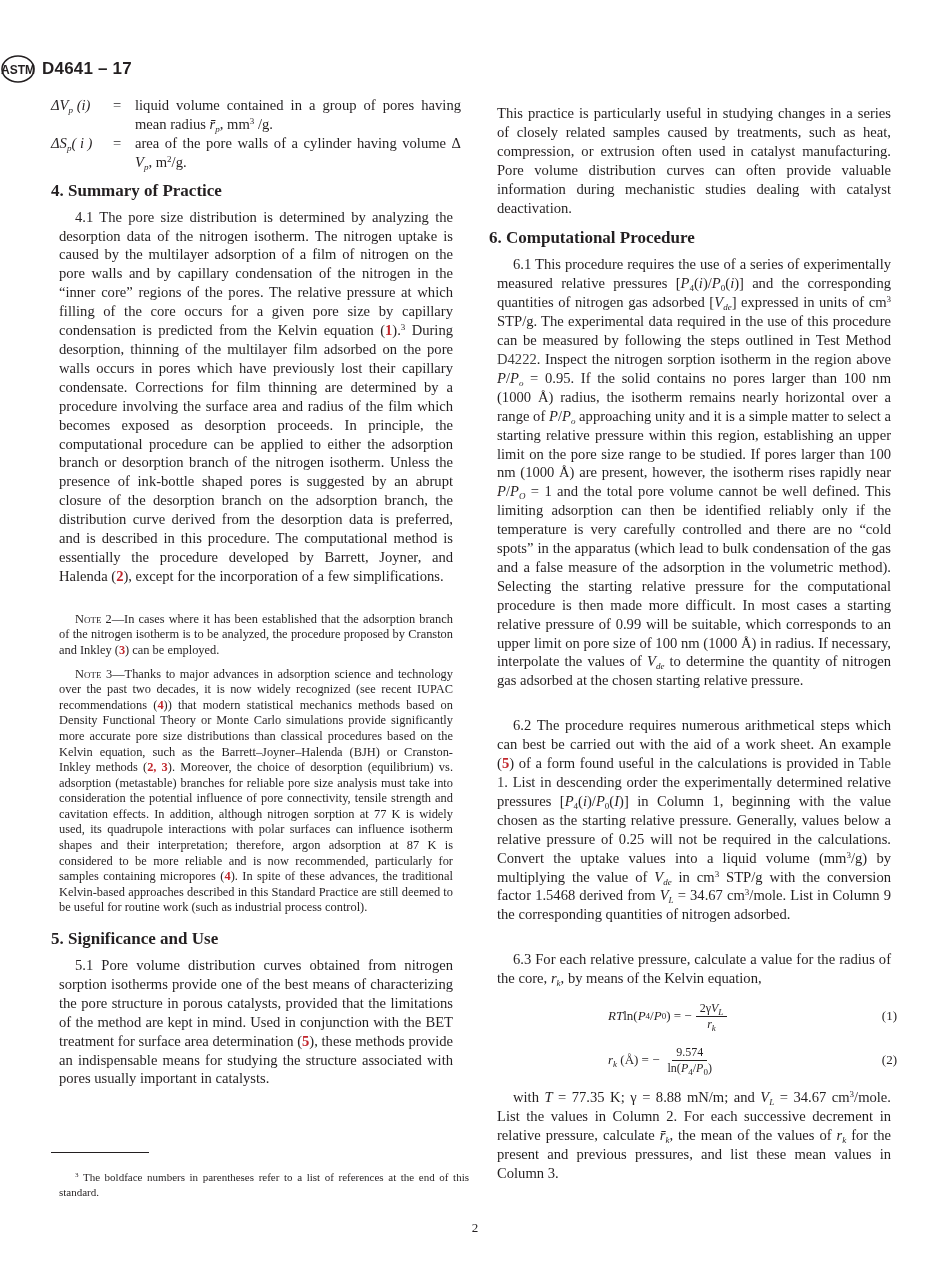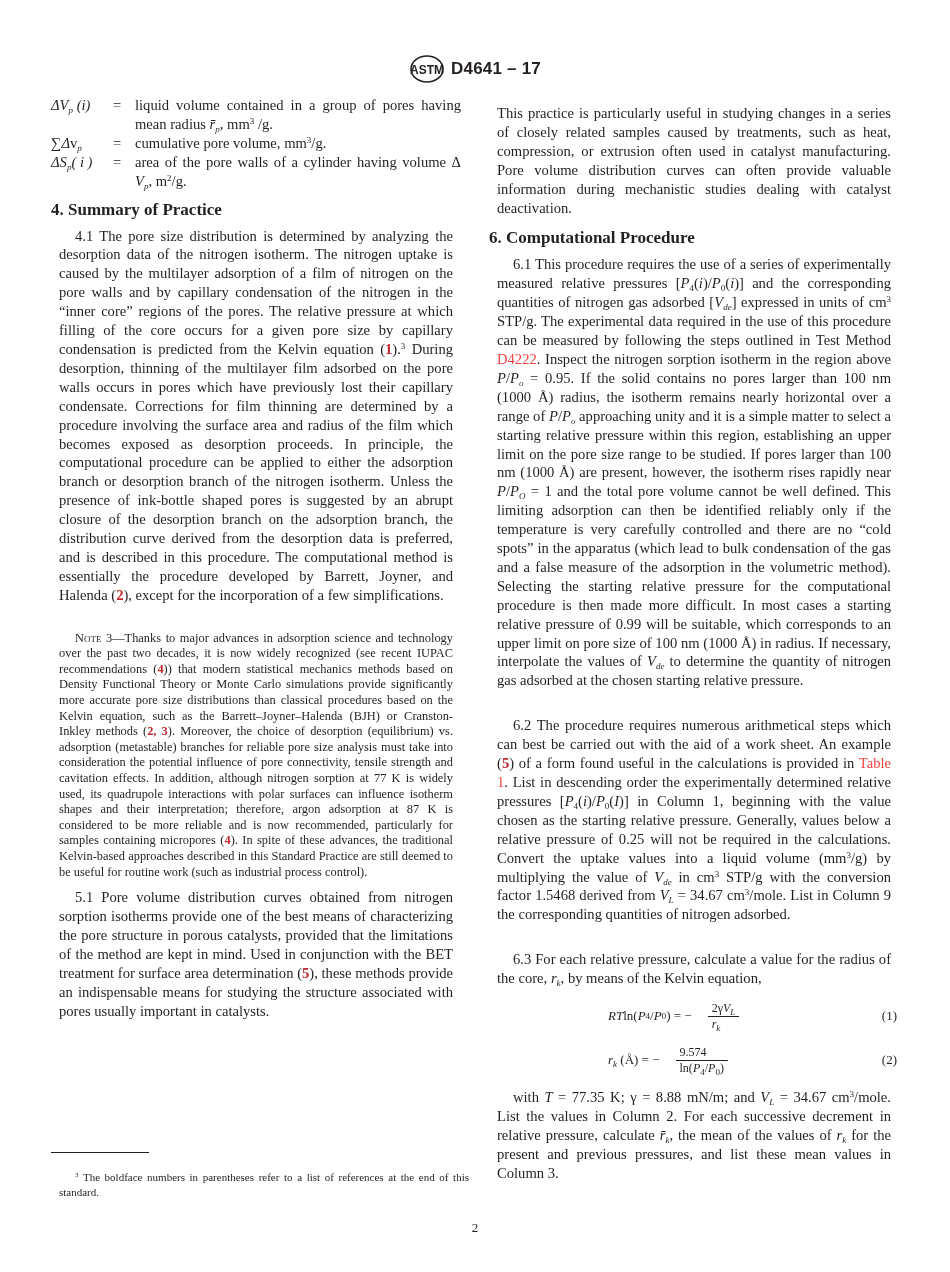--- a/index.html
+++ b/index.html
@@ -3,37 +3,37 @@
 <meta charset="utf-8">
 <style>
   html, body { margin: 0; padding: 0; background: #ffffff; }
   body {
     width: 950px; height: 1272px; position: relative; overflow: hidden;
     font-family: "Liberation Serif", "DejaVu Serif", serif;
     color: #231f20;
   }
   .header {
     position: absolute; top: 54px; left: 0; width: 950px;
-    display: flex; justify-content: center; align-items: center; gap: 6px;
+    display: flex; align-items: center; gap: 6px;
   }
   .logo { width: 36px; height: 30px; }
   .doc-id {
     font-family: "Liberation Sans", "DejaVu Sans", sans-serif;
     font-weight: bold; font-size: 17px; letter-spacing: 0.2px;
   }
   .col {
     position: absolute; top: 96px; width: 410px;
     font-size: 14.6px; line-height: 18.9px; text-align: justify;
   }
   .col-left { left: 51px; }
   .col-right { left: 489px; width: 410px; }
   p { margin: 8px; }
   .indent { text-indent: 16px; }
   .ref { color: #c1272d; font-weight: bold; }
-  .link { color: #ef4444; }
+  .link { color: #404040; }
   i, .it { }
   sup { font-size: 9px; line-height: 0; vertical-align: 5px; }
   sub { font-size: 9px; line-height: 0; vertical-align: -3px; }
   h2 {
     font-size: 17px; font-weight: bold; margin: 10px 0 6px 0; line-height: 18px;
   }
   .defs { width: 100%; border-collapse: collapse; }
   .defs td { vertical-align: top; padding: 0; font-size: 14.6px; line-height: 18.9px; }
   .defs td.sym { width: 62px; font-style: italic; white-space: nowrap; }
   .defs td.eq { width: 22px; }
@@ -51,21 +51,21 @@
   }
   .footnote sup { font-size: 7px; vertical-align: 4px; }
   .page-num {
     position: absolute; top: 1220px; left: 0; width: 950px; text-align: center; font-size: 13px;
   }
   .equation {
     display: flex; align-items: center; position: relative; height: 40px; margin: 4px 0;
   }
   .eq-body { position: absolute; left: 119px; display: flex; align-items: center; font-size: 13px; }
   .eq-num { position: absolute; right: 2px; font-size: 13px; }
-  .frac { display: inline-flex; flex-direction: column; margin: 0 16px; }
+  .frac { display: inline-flex; flex-direction: column; align-items: center; margin: 0 4px; }
   .frac .num { border-bottom: 1px solid #231f20; padding: 0 4px; font-size: 12px; line-height: 15px; }
   .frac .den { padding: 0 4px; font-size: 12px; line-height: 15px; }
   .spacer { height: 10px; }
 </style>
 </head>
 <body>
 
 <div class="header">
   <svg class="logo" viewBox="0 0 36 30">
     <ellipse cx="18" cy="15" rx="16" ry="13" fill="none" stroke="#231f20" stroke-width="1.6"></ellipse>
@@ -76,38 +76,35 @@
 
 <div class="col col-left">
   <table class="defs">
     <tbody>
         <tr>
       <td class="sym">ΔV<sub>p</sub> (i)</td>
       <td class="eq">=</td>
       <td class="txt">liquid volume contained in a group of pores having mean radius <i>r̄<sub>p</sub></i>, mm<sup>3</sup> /g.</td>
     </tr>
     <tr>
-      <td class="sym" style="font-style:normal">∑<i>Δ</i>v<sub><i>p</i></sub></td>
-      <td class="eq">=</td>
-      <td class="txt">cumulative pore volume, mm<sup>3</sup>/g.</td>
-    </tr>
-    <tr>
       <td class="sym">ΔS<sub>p</sub>( i )</td>
       <td class="eq">=</td>
       <td class="txt">area of the pore walls of a cylinder having volume Δ <i>V<sub>p</sub></i>, m<sup>2</sup>/g.</td>
     </tr>
   </tbody>
     </table>
 
   <h2>4. Summary of Practice</h2>
   <p class="indent">4.1 The pore size distribution is determined by analyzing the desorption data of the nitrogen isotherm. The nitrogen uptake is caused by the multilayer adsorption of a film of nitrogen on the pore walls and by capillary condensation of the nitrogen in the “inner core” regions of the pores. The relative pressure at which filling of the core occurs for a given pore size by capillary condensation is predicted from the Kelvin equation (<span class="ref">1</span>).<sup>3</sup> During desorption, thinning of the multilayer film adsorbed on the pore walls occurs in pores which have previously lost their capillary condensate. Corrections for film thinning are determined by a procedure involving the surface area and radius of the film which becomes exposed as desorption proceeds. In principle, the computational procedure can be applied to either the adsorption branch or desorption branch of the nitrogen isotherm. Unless the presence of ink-bottle shaped pores is suggested by an abrupt closure of the desorption branch on the adsorption branch, the distribution curve derived from the desorption data is preferred, and is described in this procedure. The computational method is essentially the procedure developed by Barrett, Joyner, and Halenda (<span class="ref">2</span>), except for the incorporation of a few simplifications.</p>
 
   <div class="spacer"></div>
+  <p class="note"><span class="sc">Note 2</span>—In cases where it has been established that the adsorption branch of the nitrogen isotherm is to be analyzed, the procedure proposed by Cranston and Inkley (<span class="ref">3</span>) can be employed.</p>
   <p class="note"><span class="sc">Note 3</span>—Thanks to major advances in adsorption science and technology over the past two decades, it is now widely recognized (see recent IUPAC recommendations (<span class="ref">4</span>)) that modern statistical mechanics methods based on Density Functional Theory or Monte Carlo simulations provide significantly more accurate pore size distributions than classical procedures based on the Kelvin equation, such as the Barrett–Joyner–Halenda (BJH) or Cranston-Inkley methods (<span class="ref">2, 3</span>). Moreover, the choice of desorption (equilibrium) vs. adsorption (metastable) branches for reliable pore size analysis must take into consideration the potential influence of pore connectivity, tensile strength and cavitation effects. In addition, although nitrogen sorption at 77 K is widely used, its quadrupole interactions with polar surfaces can influence isotherm shapes and their interpretation; therefore, argon adsorption at 87 K is considered to be more reliable and is now recommended, particularly for samples containing micropores (<span class="ref">4</span>). In spite of these advances, the traditional Kelvin-based approaches described in this Standard Practice are still deemed to be useful for routine work (such as industrial process control).</p>
 
+  <h2 style="margin-top:14px">5. Significance and Use</h2>
   <p class="indent">5.1 Pore volume distribution curves obtained from nitrogen sorption isotherms provide one of the best means of characterizing the pore structure in porous catalysts, provided that the limitations of the method are kept in mind. Used in conjunction with the BET treatment for surface area determination (<span class="ref">5</span>), these methods provide an indispensable means for studying the structure associated with pores usually important in catalysts.</p>
 </div>
 
 <div class="footnote-rule"></div>
 <p class="footnote"><sup>3</sup> <span>The boldface numbers in parentheses refer to a list of references at the end of this standard.</span></p>
 
 <div class="col col-right">
   <p>This practice is particularly useful in studying changes in a series of closely related samples caused by treatments, such as heat, compression, or extrusion often used in catalyst manufacturing. Pore volume distribution curves can often provide valuable information during mechanistic studies dealing with catalyst deactivation.</p>
 
   <h2 style="margin-top:12px">6. Computational Procedure</h2>

